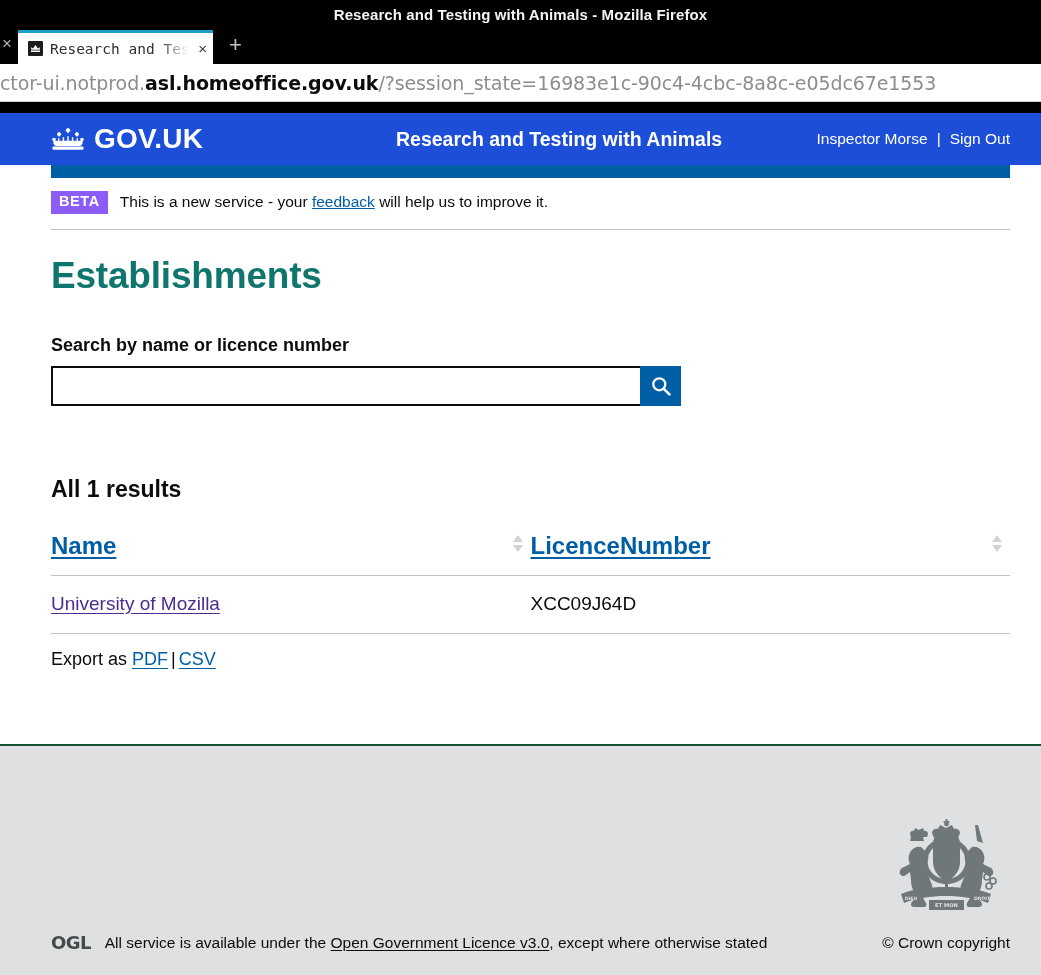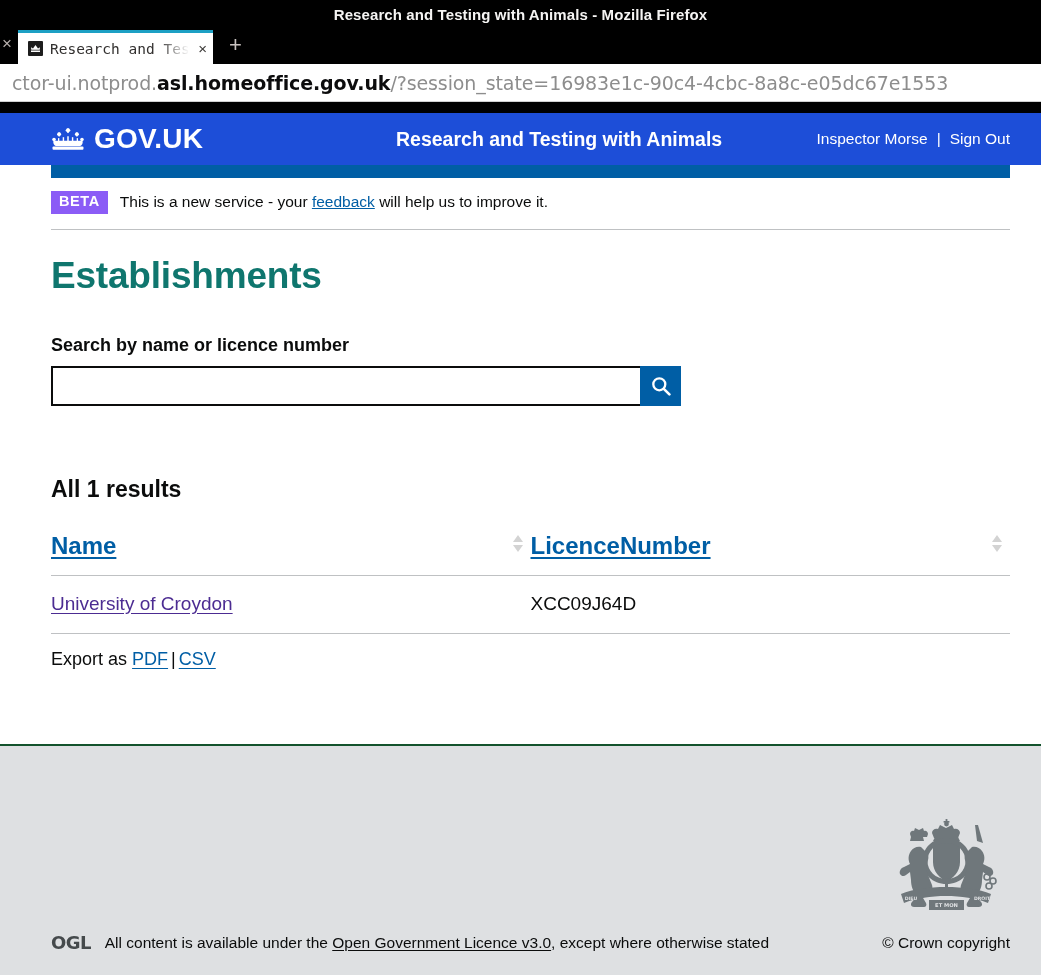--- a/index.html
+++ b/index.html
@@ -51,21 +51,21 @@
 
   .urlbar {
     background: #ffffff; height: 38px;
     display: flex; align-items: center;
     border-bottom: 1px solid #cfcfcf;
     overflow: hidden; white-space: nowrap;
   }
   .url-text {
     font-size: 19px; color: #8d8d8d;
     font-family: "DejaVu Sans", sans-serif;
-    padding-left: 12px; letter-spacing: -0.1px;
+    padding-left: 0px; letter-spacing: -0.1px;
   }
   .url-text .host { color: #0c0c0d; font-weight: 600; }
   .chrome-strip { height: 11px; background: #000000; }
 
   
   .govuk-header {
     background: #1d4ed8; height: 52px;
     display: flex; align-items: center;
     position: relative;
   }
@@ -330,21 +330,21 @@
               <span class="tri-up"></span>
               <span class="tri-dn"></span>
             </span>
           </div>
         </th>
       </tr>
     </thead>
     <tbody>
       <tr>
         <td class="col-name">
-          <a class="estab-link" href="#">University of Croydon</a>
+          <a class="estab-link" href="#">University of Mozilla</a>
         </td>
         <td>XCC09J64D</td>
       </tr>
     </tbody>
   </table>
 
   <div class="export-row">
     <span>Export as</span>
     <a href="#">PDF</a><span class="pipe">|</span><a href="#">CSV</a>
   </div>
@@ -391,18 +391,18 @@
         </g>
         <g fill="#dee0e2" font-family="DejaVu Sans, sans-serif" font-size="4.6" font-weight="bold">
           <text x="28" y="85" text-anchor="middle">DIEU</text>
           <text x="99" y="85" text-anchor="middle">DROIT</text>
         </g>
       </svg>
     </span>
 
     <div class="footer-bottom">
       <span class="ogl-logo">OGL</span>
-      <span class="licence-text"><span>All content is available under the</span>
+      <span class="licence-text"><span>All service is available under the</span>
         <a href="#">Open Government Licence v3.0</a><span>, except where otherwise stated</span></span>
       <span class="copyright">© Crown copyright</span>
     </div>
   </div>
 </div>
 
 </body></html>

